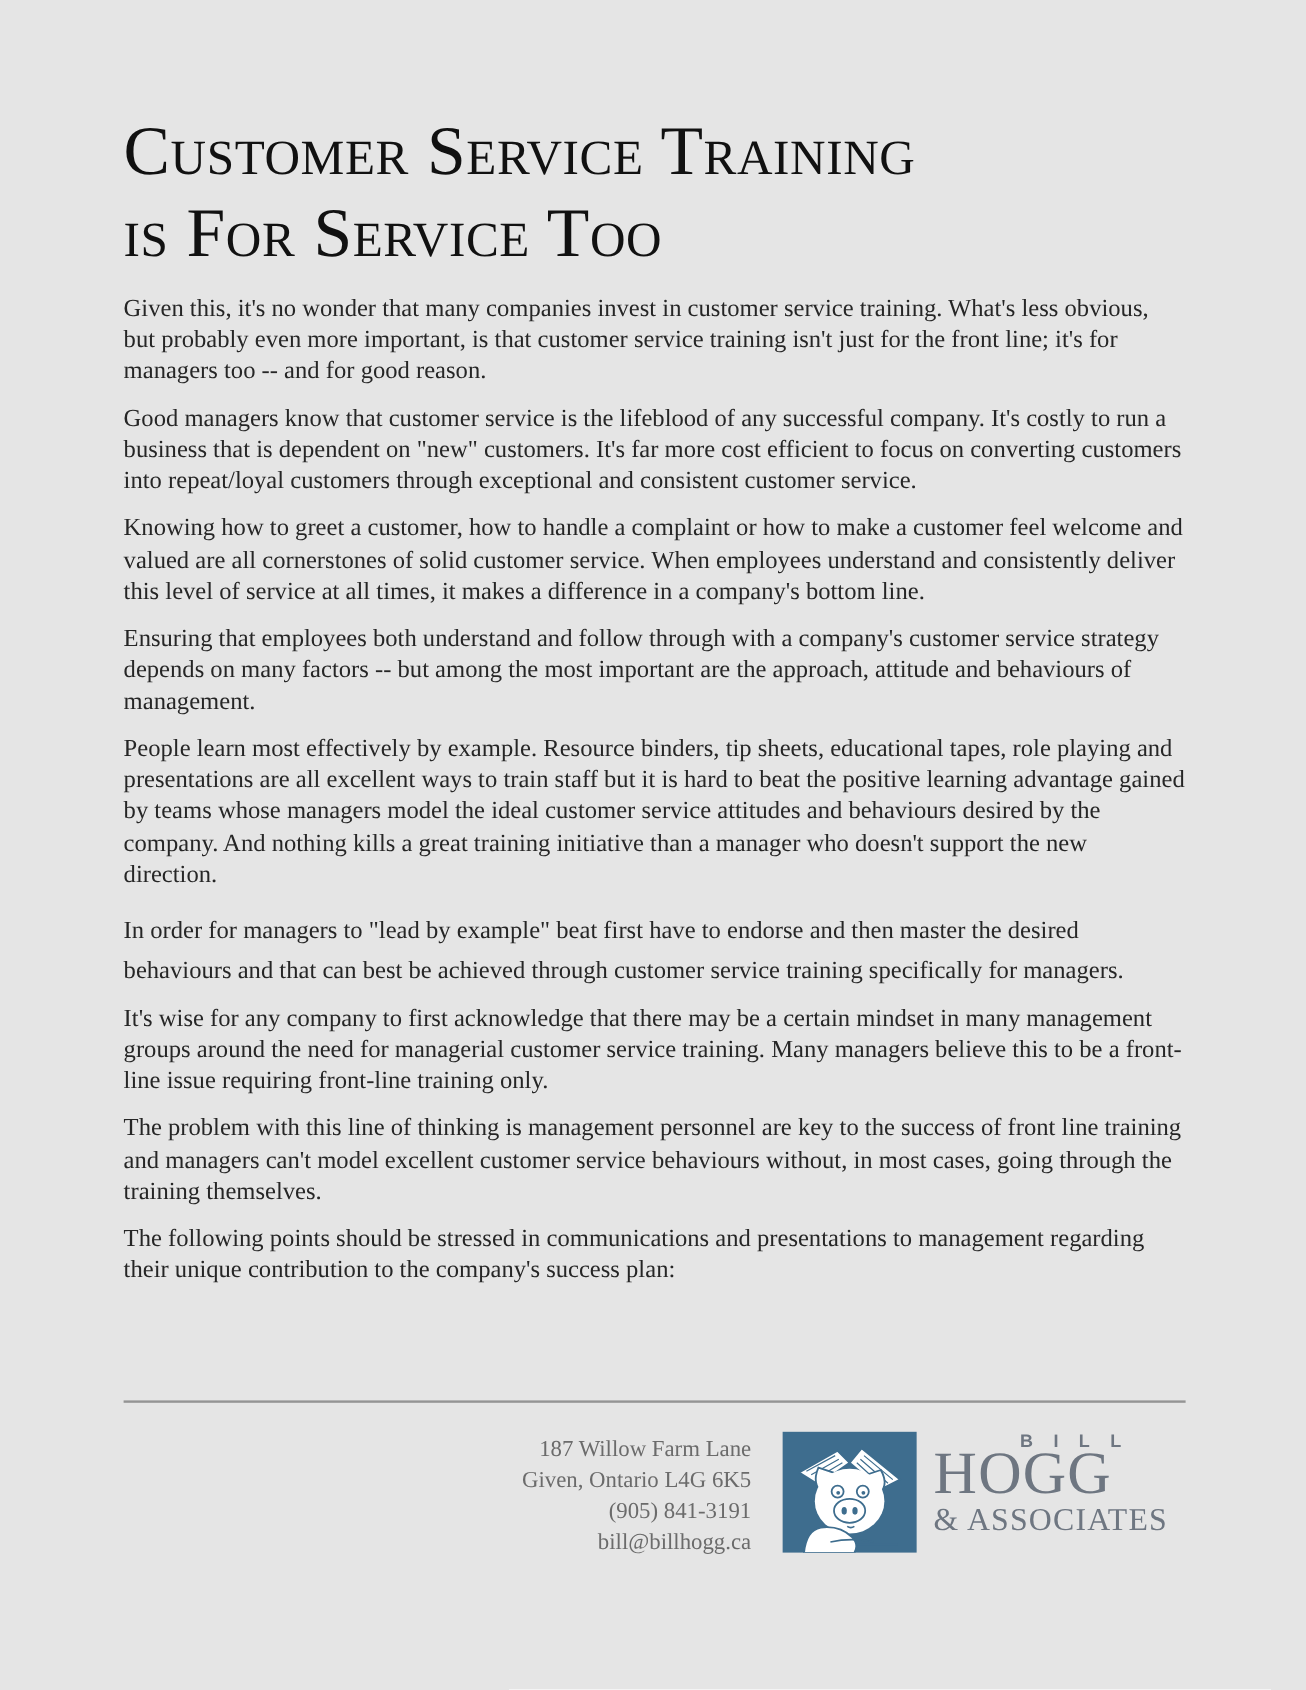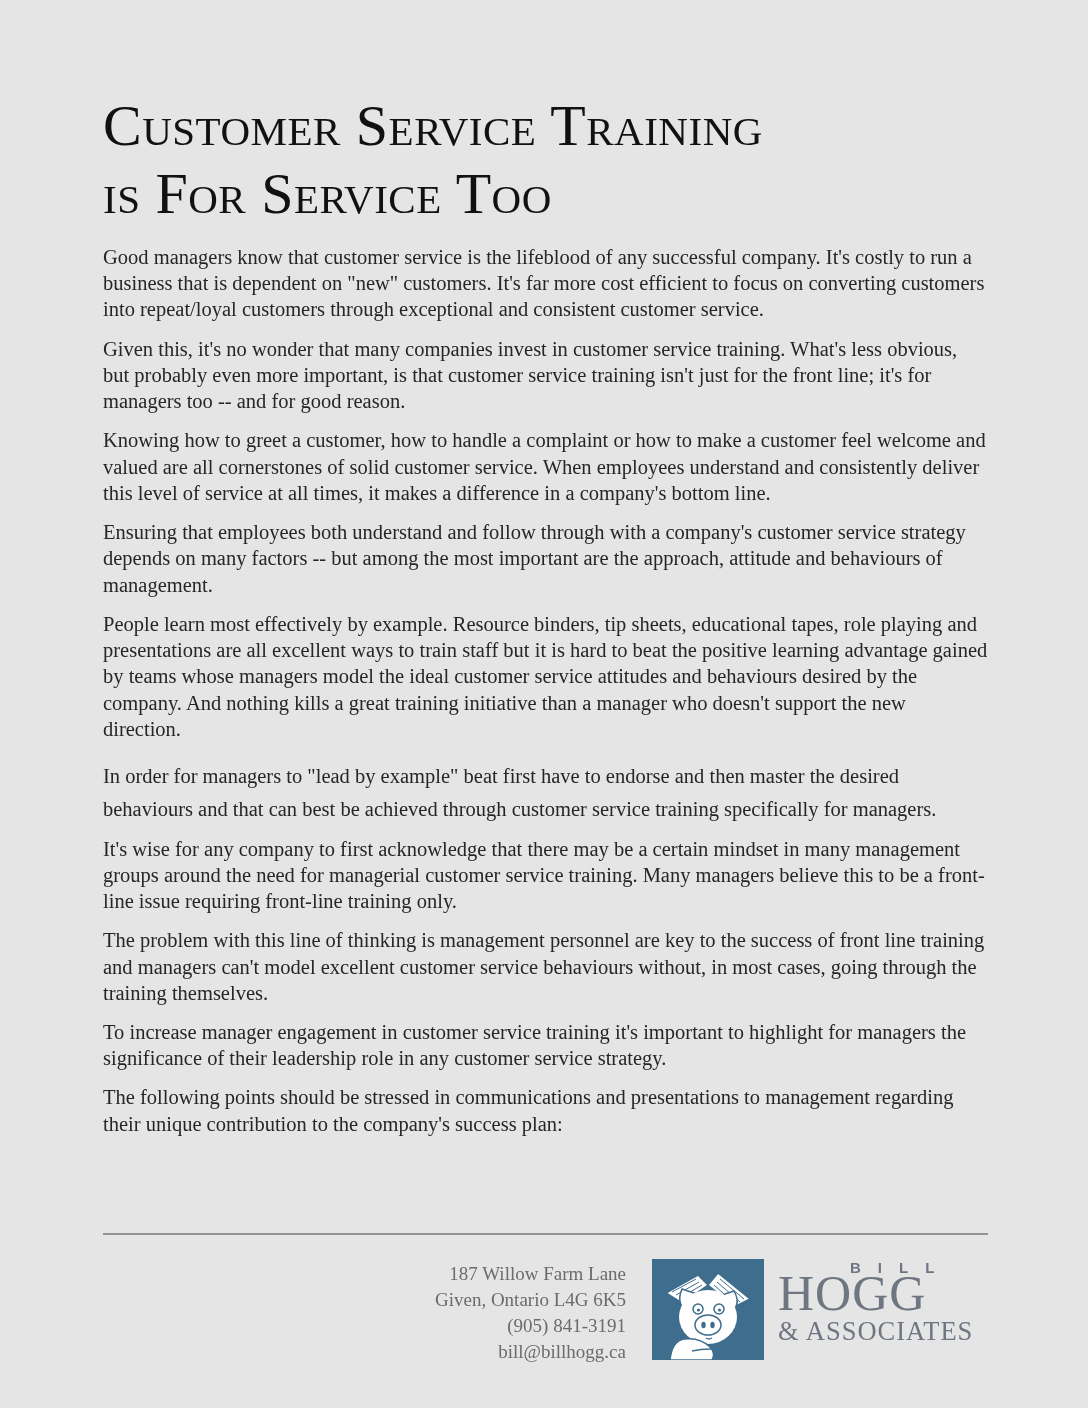--- a/index.html
+++ b/index.html
@@ -113,29 +113,28 @@
 <div class="page">
   <div class="content">
 
     <h1 class="title">
       <div>Customer Service Training</div>
       <div>is For Service Too</div>
     </h1>
 
 
     <div class="body-text">
+      <p>Given this, it's no wonder that many companies invest in customer service training. What's less obvious, but probably even more important, is that customer service training isn't just for the front line; it's for managers too -- and for good reason.</p>
       <p>Good managers know that customer service is the lifeblood of any successful company. It's costly to run a business that is dependent on "new" customers. It's far more cost efficient to focus on converting customers into repeat/loyal customers through exceptional and consistent customer service.</p>
-      <p>Given this, it's no wonder that many companies invest in customer service training. What's less obvious, but probably even more important, is that customer service training isn't just for the front line; it's for managers too -- and for good reason.</p>
       <p>Knowing how to greet a customer, how to handle a complaint or how to make a customer feel welcome and valued are all cornerstones of solid customer service.  When employees understand and consistently deliver this level of service at all times, it makes a difference in a company's bottom line.</p>
       <p>Ensuring that employees both understand and follow through with a company's customer service strategy depends on many factors -- but among the most important are the approach, attitude and behaviours of management.</p>
       <p>People learn most effectively by example.  Resource binders, tip sheets, educational tapes, role playing and presentations are all excellent ways to train staff but it is hard to beat the positive learning advantage gained by teams whose managers model the ideal customer service attitudes and behaviours desired by the company. And nothing kills a great training initiative than a manager who doesn't support the new direction.</p>
       <p class="loose">In order for managers to "lead by example" beat first have to endorse and then master the desired behaviours and that can best be achieved through customer service training specifically for managers.</p>
       <p>It's wise for any company to first acknowledge that there may be a certain mindset in many management groups around the need for managerial customer service training. Many managers believe this to be a front-line issue requiring front-line training only.</p>
       <p>The problem with this line of thinking is management personnel are key to the success of front line training and managers can't model excellent customer service behaviours without, in most cases, going through the training themselves.</p>
-      <p>To increase manager engagement in customer service training it's important to highlight for managers the significance of their leadership role in any customer service strategy.</p>
       <p>The following points should be stressed in communications and presentations to management regarding their unique contribution to the company's success plan:</p>
     </div>
 
     <div class="footer-rule"></div>
 
     <div class="footer-row">
 
       <div class="contact">
         <div>187 Willow Farm Lane</div>
         <div>Given, Ontario L4G 6K5</div>

